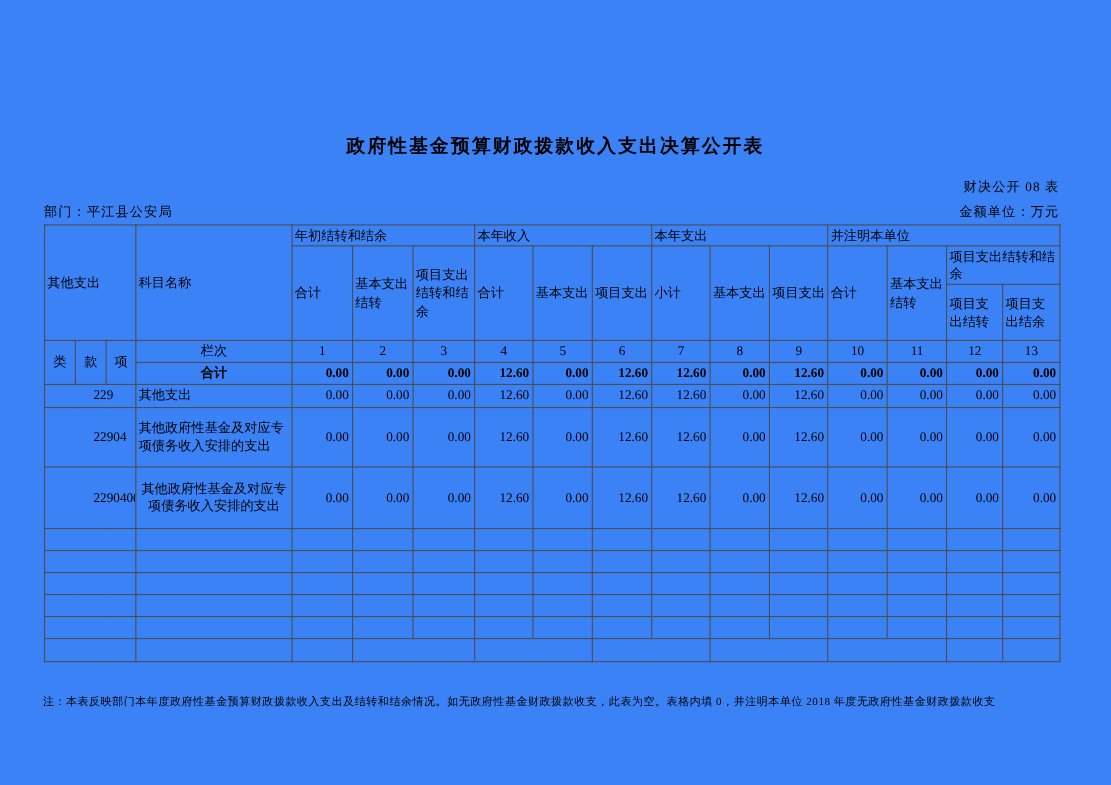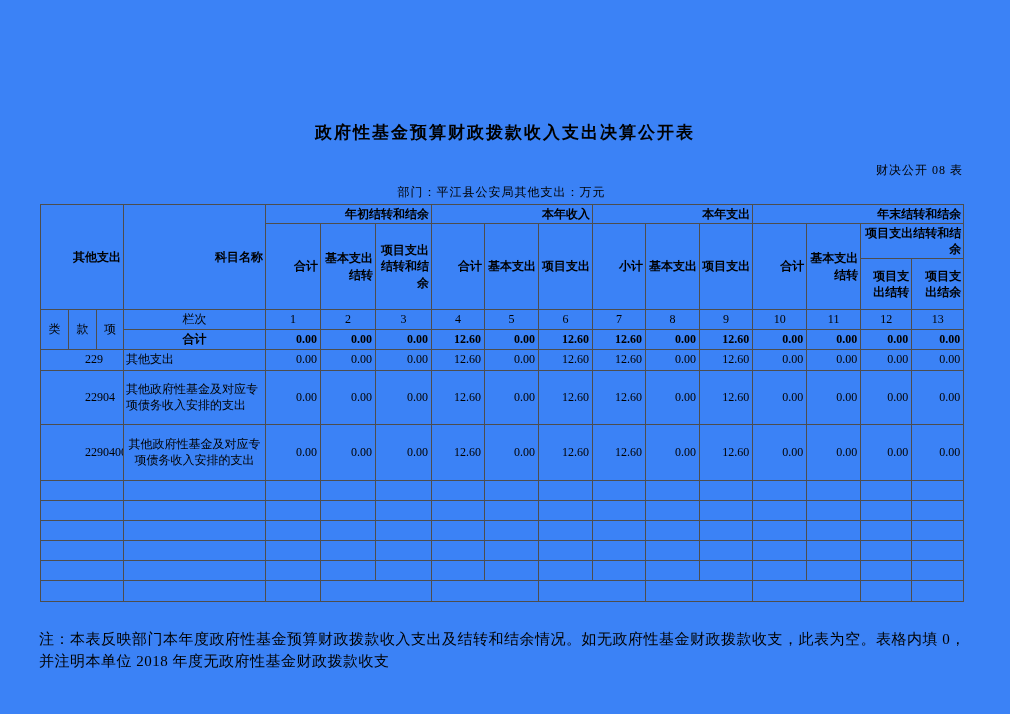--- a/index.html
+++ b/index.html
@@ -15,67 +15,67 @@
     position:absolute; top:121px; left:0; width:100%;
     margin:0; text-align:center;
     font-size:17px; font-weight:bold; letter-spacing:2px;
   }
   .meta-code {
     position:absolute; top:162px; right:47px;
     font-size:12px; letter-spacing:1px;
   }
   .meta-row {
     position:absolute; top:184px; left:40px; width:923px;
-    display:flex; justify-content:center;
+    display:flex; justify-content:space-between;
     font-size:12px; letter-spacing:1px;
   }
 
   table.budget {
     position:absolute; top:204px; left:40px;
     width:924px; border-collapse:collapse; table-layout:fixed;
     font-size:12px;
   }
   .budget th, .budget td {
     border:1px solid #4d4d4d;
     padding:0 2px;
     font-weight:normal;
     vertical-align:middle;
     overflow:hidden;
   }
-  .budget th { text-align:right; line-height:1.35;font-weight:bold; }
+  .budget th { text-align:left; line-height:1.35; }
   .budget td { line-height:1.3; }
   .r1 { height:19px; }
   .r2a { height:35px; }
   .r2b { height:51px; }
   .rs { height:20px; }
   td.code { text-align:left;padding-left:44px; }
   td.name { text-align:left; }
   td.name.c { text-align:center; }
   td.num { text-align:right; padding-right:3px; white-space:nowrap; }
   td.lbl { text-align:center; }
   tr.bold td { font-weight:bold; }
 
   .note {
     position:absolute; top:628px; left:39px; width:938px;
-    margin:0; font-size:15px; line-height:22px; letter-spacing:0.5px;
+    margin:0; font-size:10px; line-height:22px; letter-spacing:0.5px;
     text-align:left;
   }
 </style>
 </head>
 <body>
 
 <div class="page">
 
   <h1 class="title">政府性基金预算财政拨款收入支出决算公开表</h1>
 
   <div class="meta-code">财决公开 08 表</div>
 
   <div class="meta-row">
     <span>部门：平江县公安局</span>
-    <span>其他支出：万元</span>
+    <span>金额单位：万元</span>
   </div>
 
   <table class="budget">
     <colgroup>
       <col style="width:28px">
         <col style="width:28px">
         <col style="width:27px">
       <col style="width:142px">
       <col style="width:55px">
         <col style="width:55px">
@@ -91,21 +91,21 @@
         <col style="width:51px">
         <col style="width:52px">
     </colgroup>
     <tbody>
       <tr class="r1">
         <th rowspan="3" colspan="3">其他支出</th>
         <th rowspan="3">科目名称</th>
         <th colspan="3">年初结转和结余</th>
         <th colspan="3">本年收入</th>
         <th colspan="3">本年支出</th>
-        <th colspan="4">年末结转和结余</th>
+        <th colspan="4">并注明本单位</th>
       </tr>
       <tr class="r2a">
         <th rowspan="2">合计</th>
         <th rowspan="2">基本支出结转</th>
         <th rowspan="2">项目支出结转和结余</th>
         <th rowspan="2">合计</th>
         <th rowspan="2">基本支出</th>
         <th rowspan="2">项目支出</th>
         <th rowspan="2">小计</th>
         <th rowspan="2">基本支出</th>

